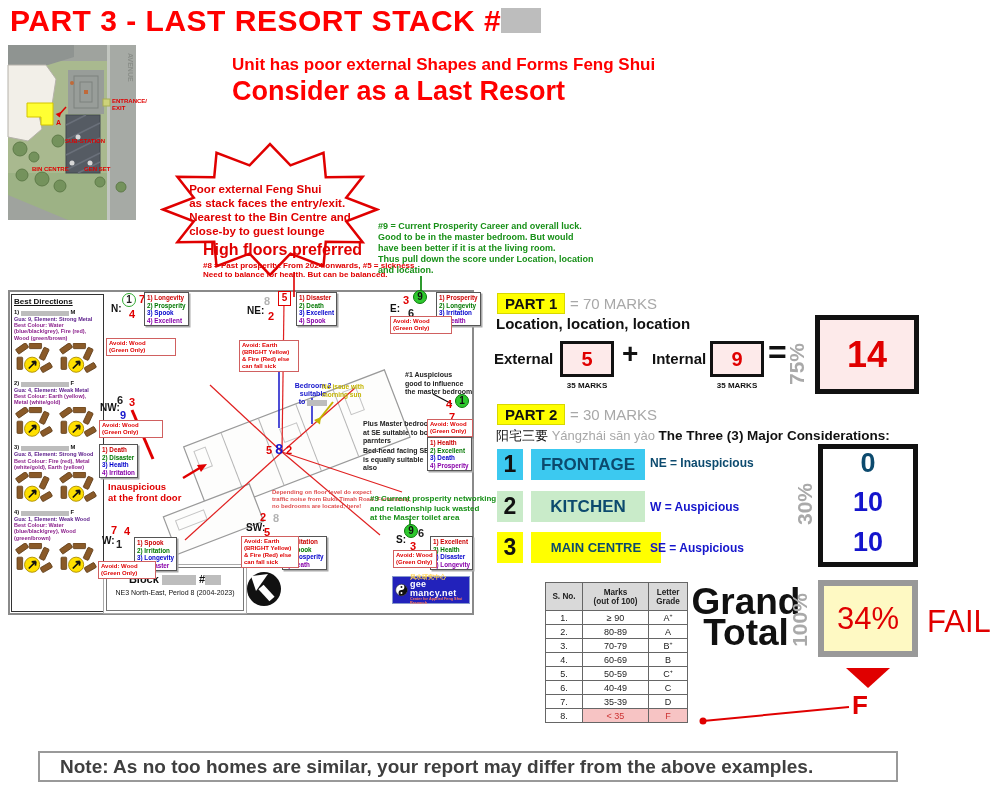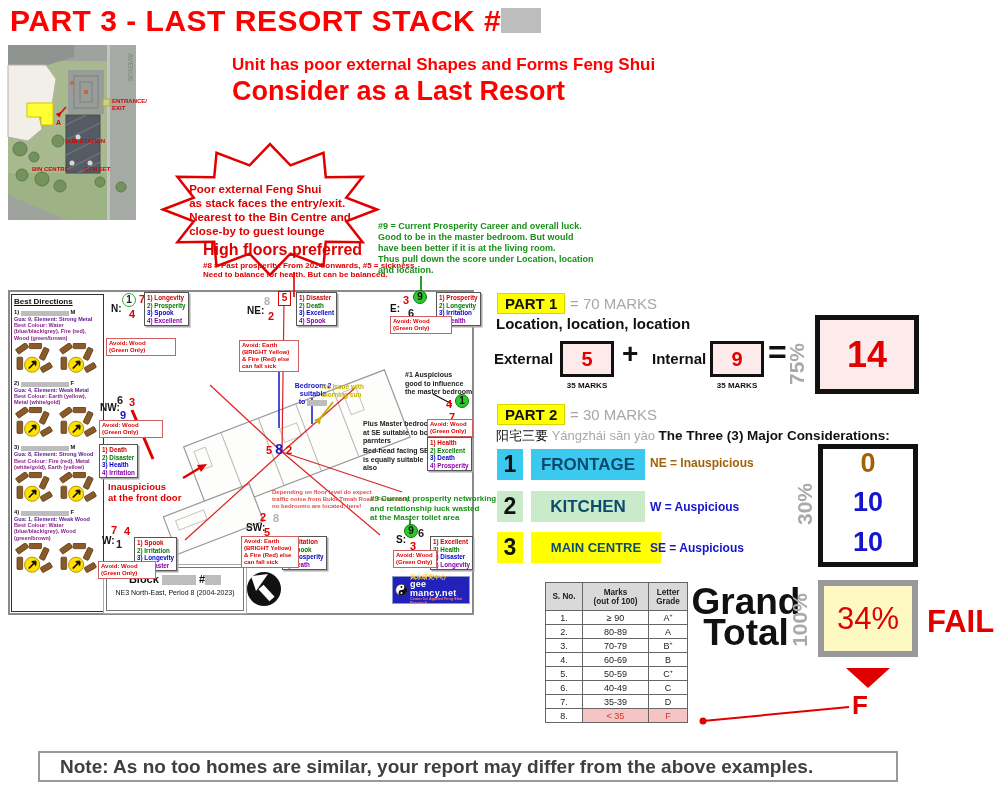--- a/index.html
+++ b/index.html
@@ -58,30 +58,30 @@
 .bigop{position:absolute;font-weight:bold;color:#111}
 .vlab{position:absolute;color:#a9a9a9;font-weight:bold;font-size:21px;transform:rotate(-90deg);text-align:center}
 #p1-box{left:815px;top:315px;width:104px;height:79px;border:5px solid #111;font-size:36px}
 #p2-heading{left:496px;top:427px;font-size:13px;white-space:nowrap}
 #p2-heading .cn{color:#111}
 #p2-heading .py{color:#a8a8a8}
 #p2-heading .en{color:#111;font-weight:bold;font-size:13.5px}
 .p2-num{position:absolute;width:26px;height:31px;display:flex;align-items:center;justify-content:center;font-size:23px;font-weight:bold;color:#111}
 .p2-label{position:absolute;height:31px;display:flex;align-items:center;justify-content:center;font-weight:bold;color:#0c4a6e}
 .p2-note{position:absolute;font-size:12px;font-weight:bold}
-.tone-bad{color:#a16207}.tone-good{color:#1515cc}
+.tone-bad{color:#0c4a6e}.tone-good{color:#1515cc}
 #p2-box{position:absolute;left:818px;top:444px;width:100px;height:123px;border:5px solid #111;background:#fff}
 .p2-val{position:absolute;left:818px;width:100px;text-align:center;font-size:27px;font-weight:bold}
 #gt-table{position:absolute;left:545px;top:582px;border-collapse:collapse;background:#fff}
 #gt-table th,#gt-table td{border:1px solid #666;font-size:9px;text-align:center;padding:0 1px;height:14px;color:#222}
 #gt-table th{background:#d9d9d9;font-size:8.2px;line-height:9px;height:28px}
 #gt-table tr.fail td.pink{background:#f7c4c4;color:#cc3333}
 #grand{left:690px;top:586px;width:112px;text-align:center;font-size:37px;font-weight:bold;color:#111;line-height:31px}
 #gt-box{left:818px;top:580px;width:100px;height:77px;border:6px solid #999;background:#fef9c3;display:flex;align-items:center;justify-content:center;font-size:31px;font-weight:normal;color:#e00000}
-#fail{left:927px;top:604px;font-size:31px;font-weight:bold;color:#e00000}
+#fail{left:927px;top:604px;font-size:31px;font-weight:normal;color:#e00000}
 #tri{left:846px;top:668px;width:0;height:0;border-left:22px solid transparent;border-right:22px solid transparent;border-top:20px solid #e00000}
 #fgrade{left:852px;top:690px;font-size:26px;font-weight:bold;color:#e00000}
 #note-box{left:38px;top:751px;width:860px;height:31px;border:2px solid #999;font-size:19px;font-weight:bold;color:#3f3f3f;line-height:27px;padding-left:20px;background:#fff}
 svg text{font-family:"Liberation Sans",sans-serif}
 </style>
 </head>
 <body>
 
 <div id="canvas">
 

